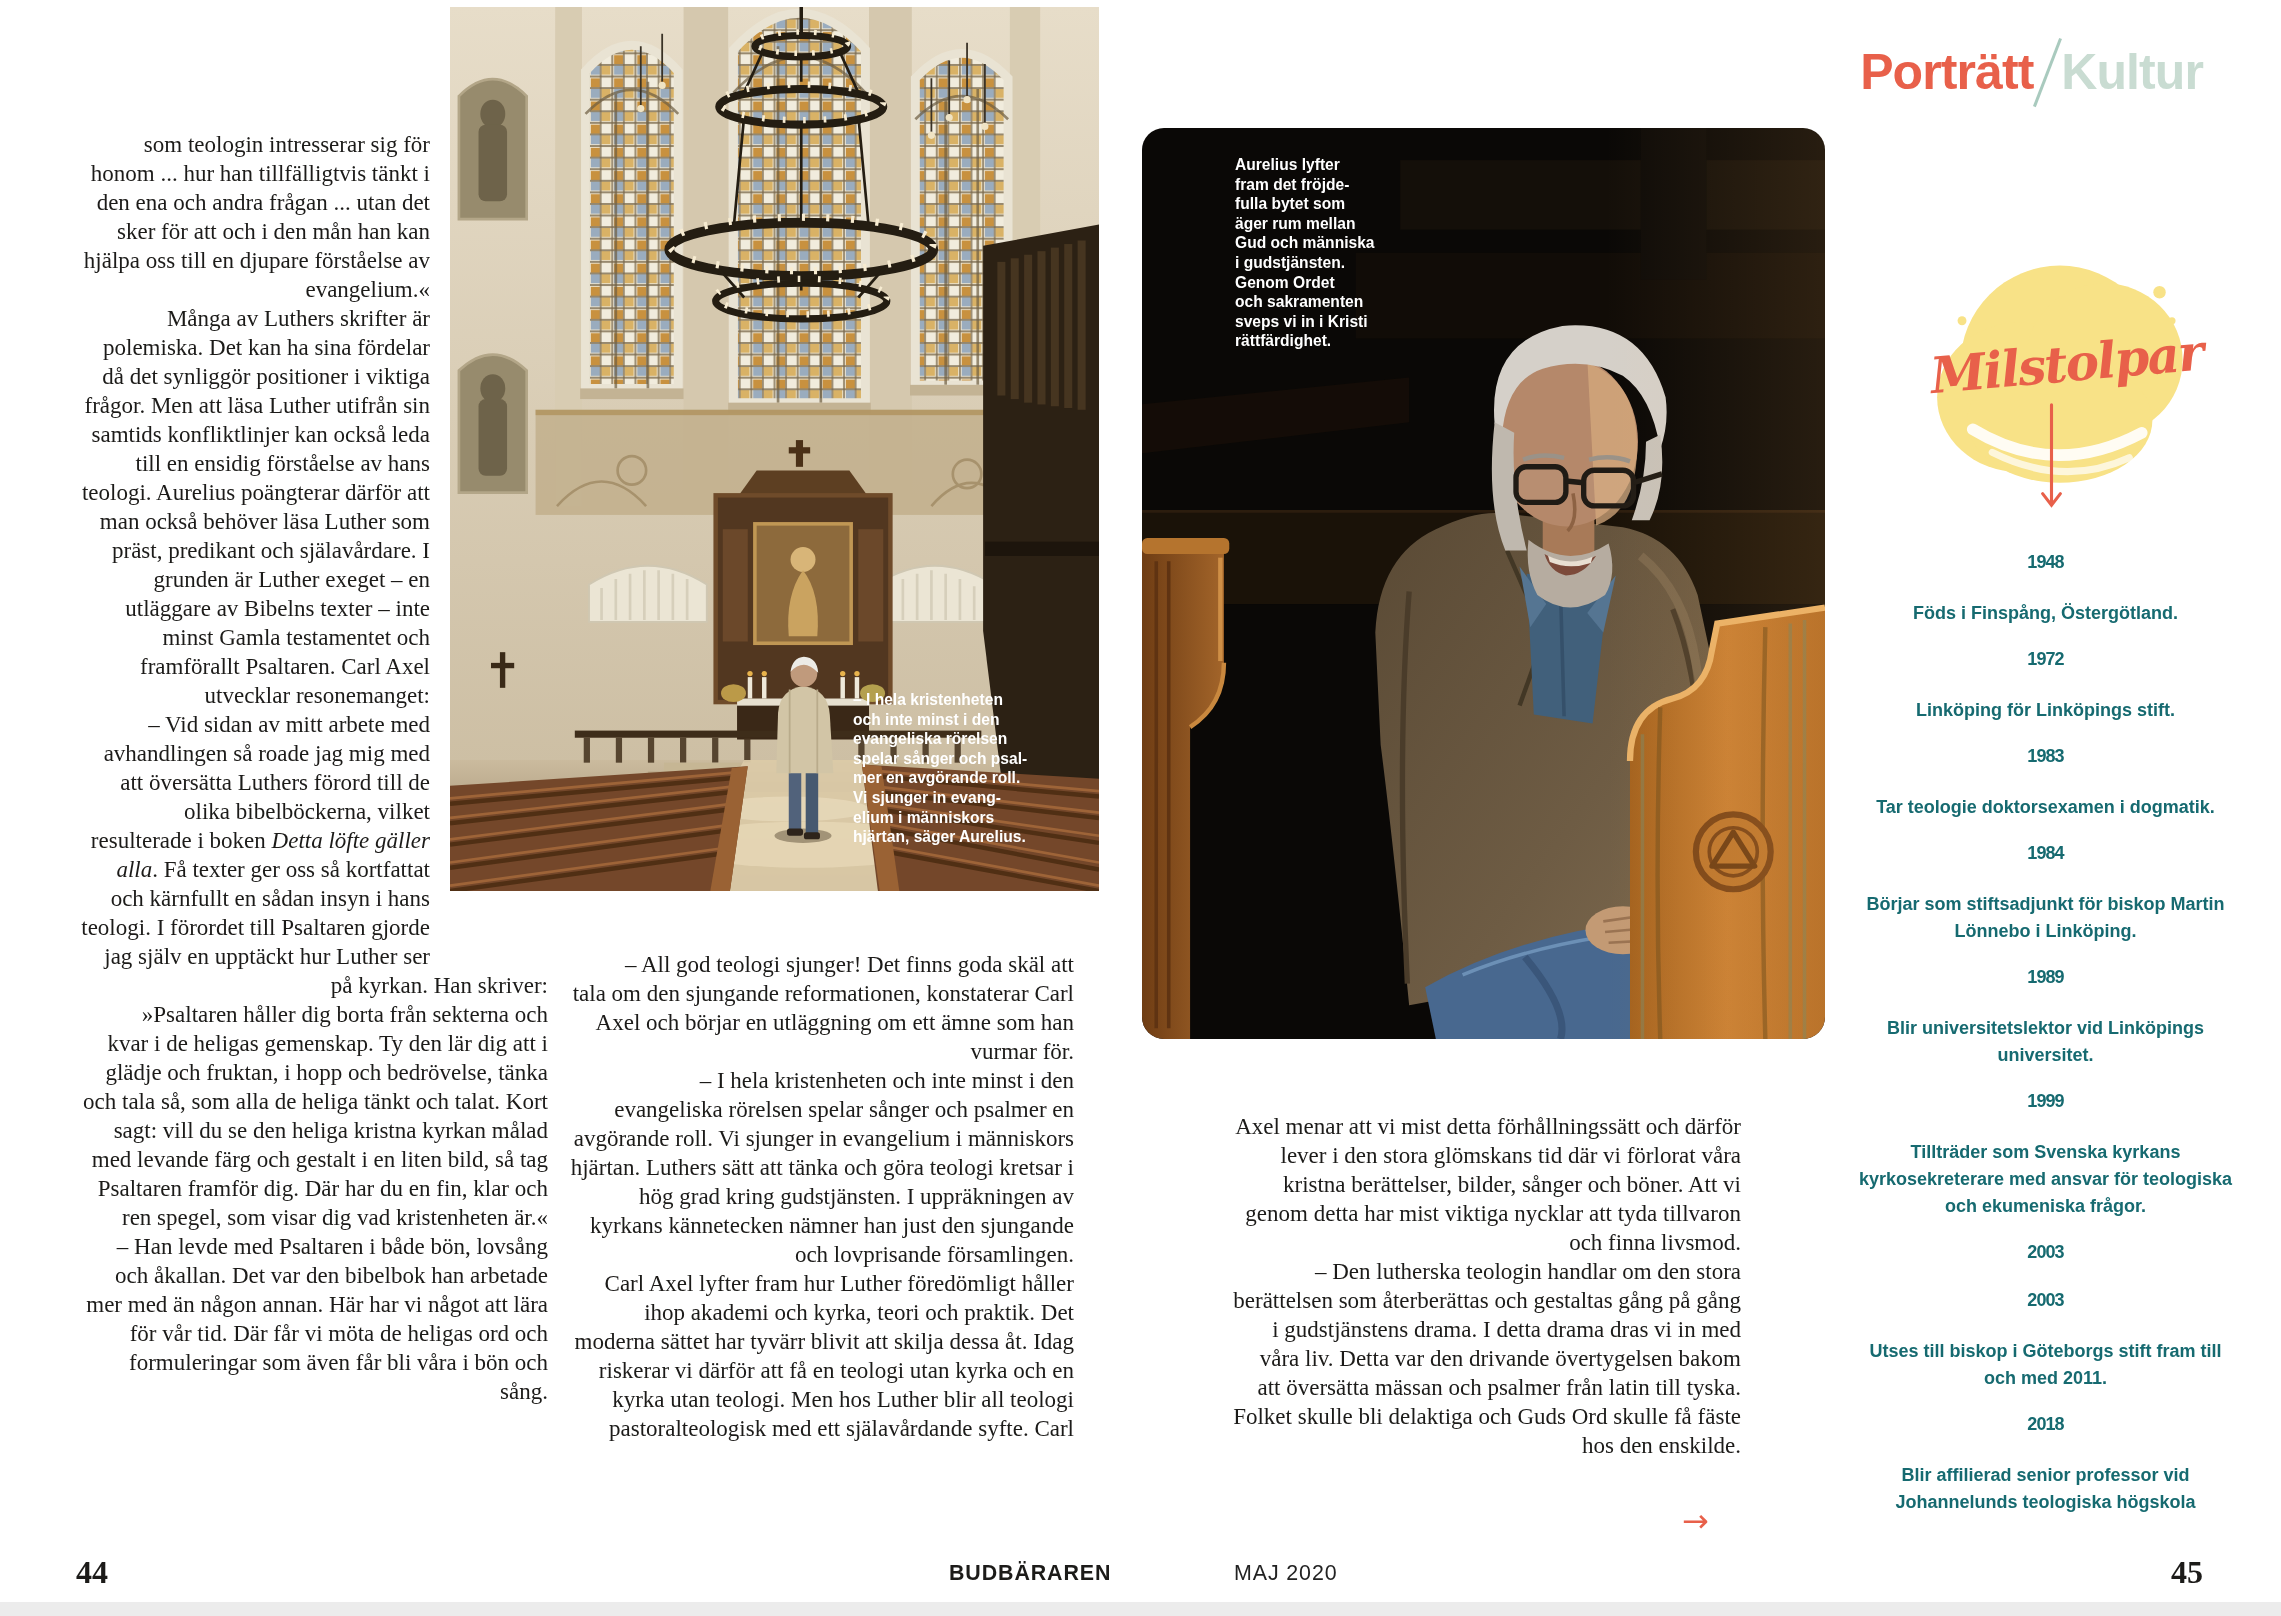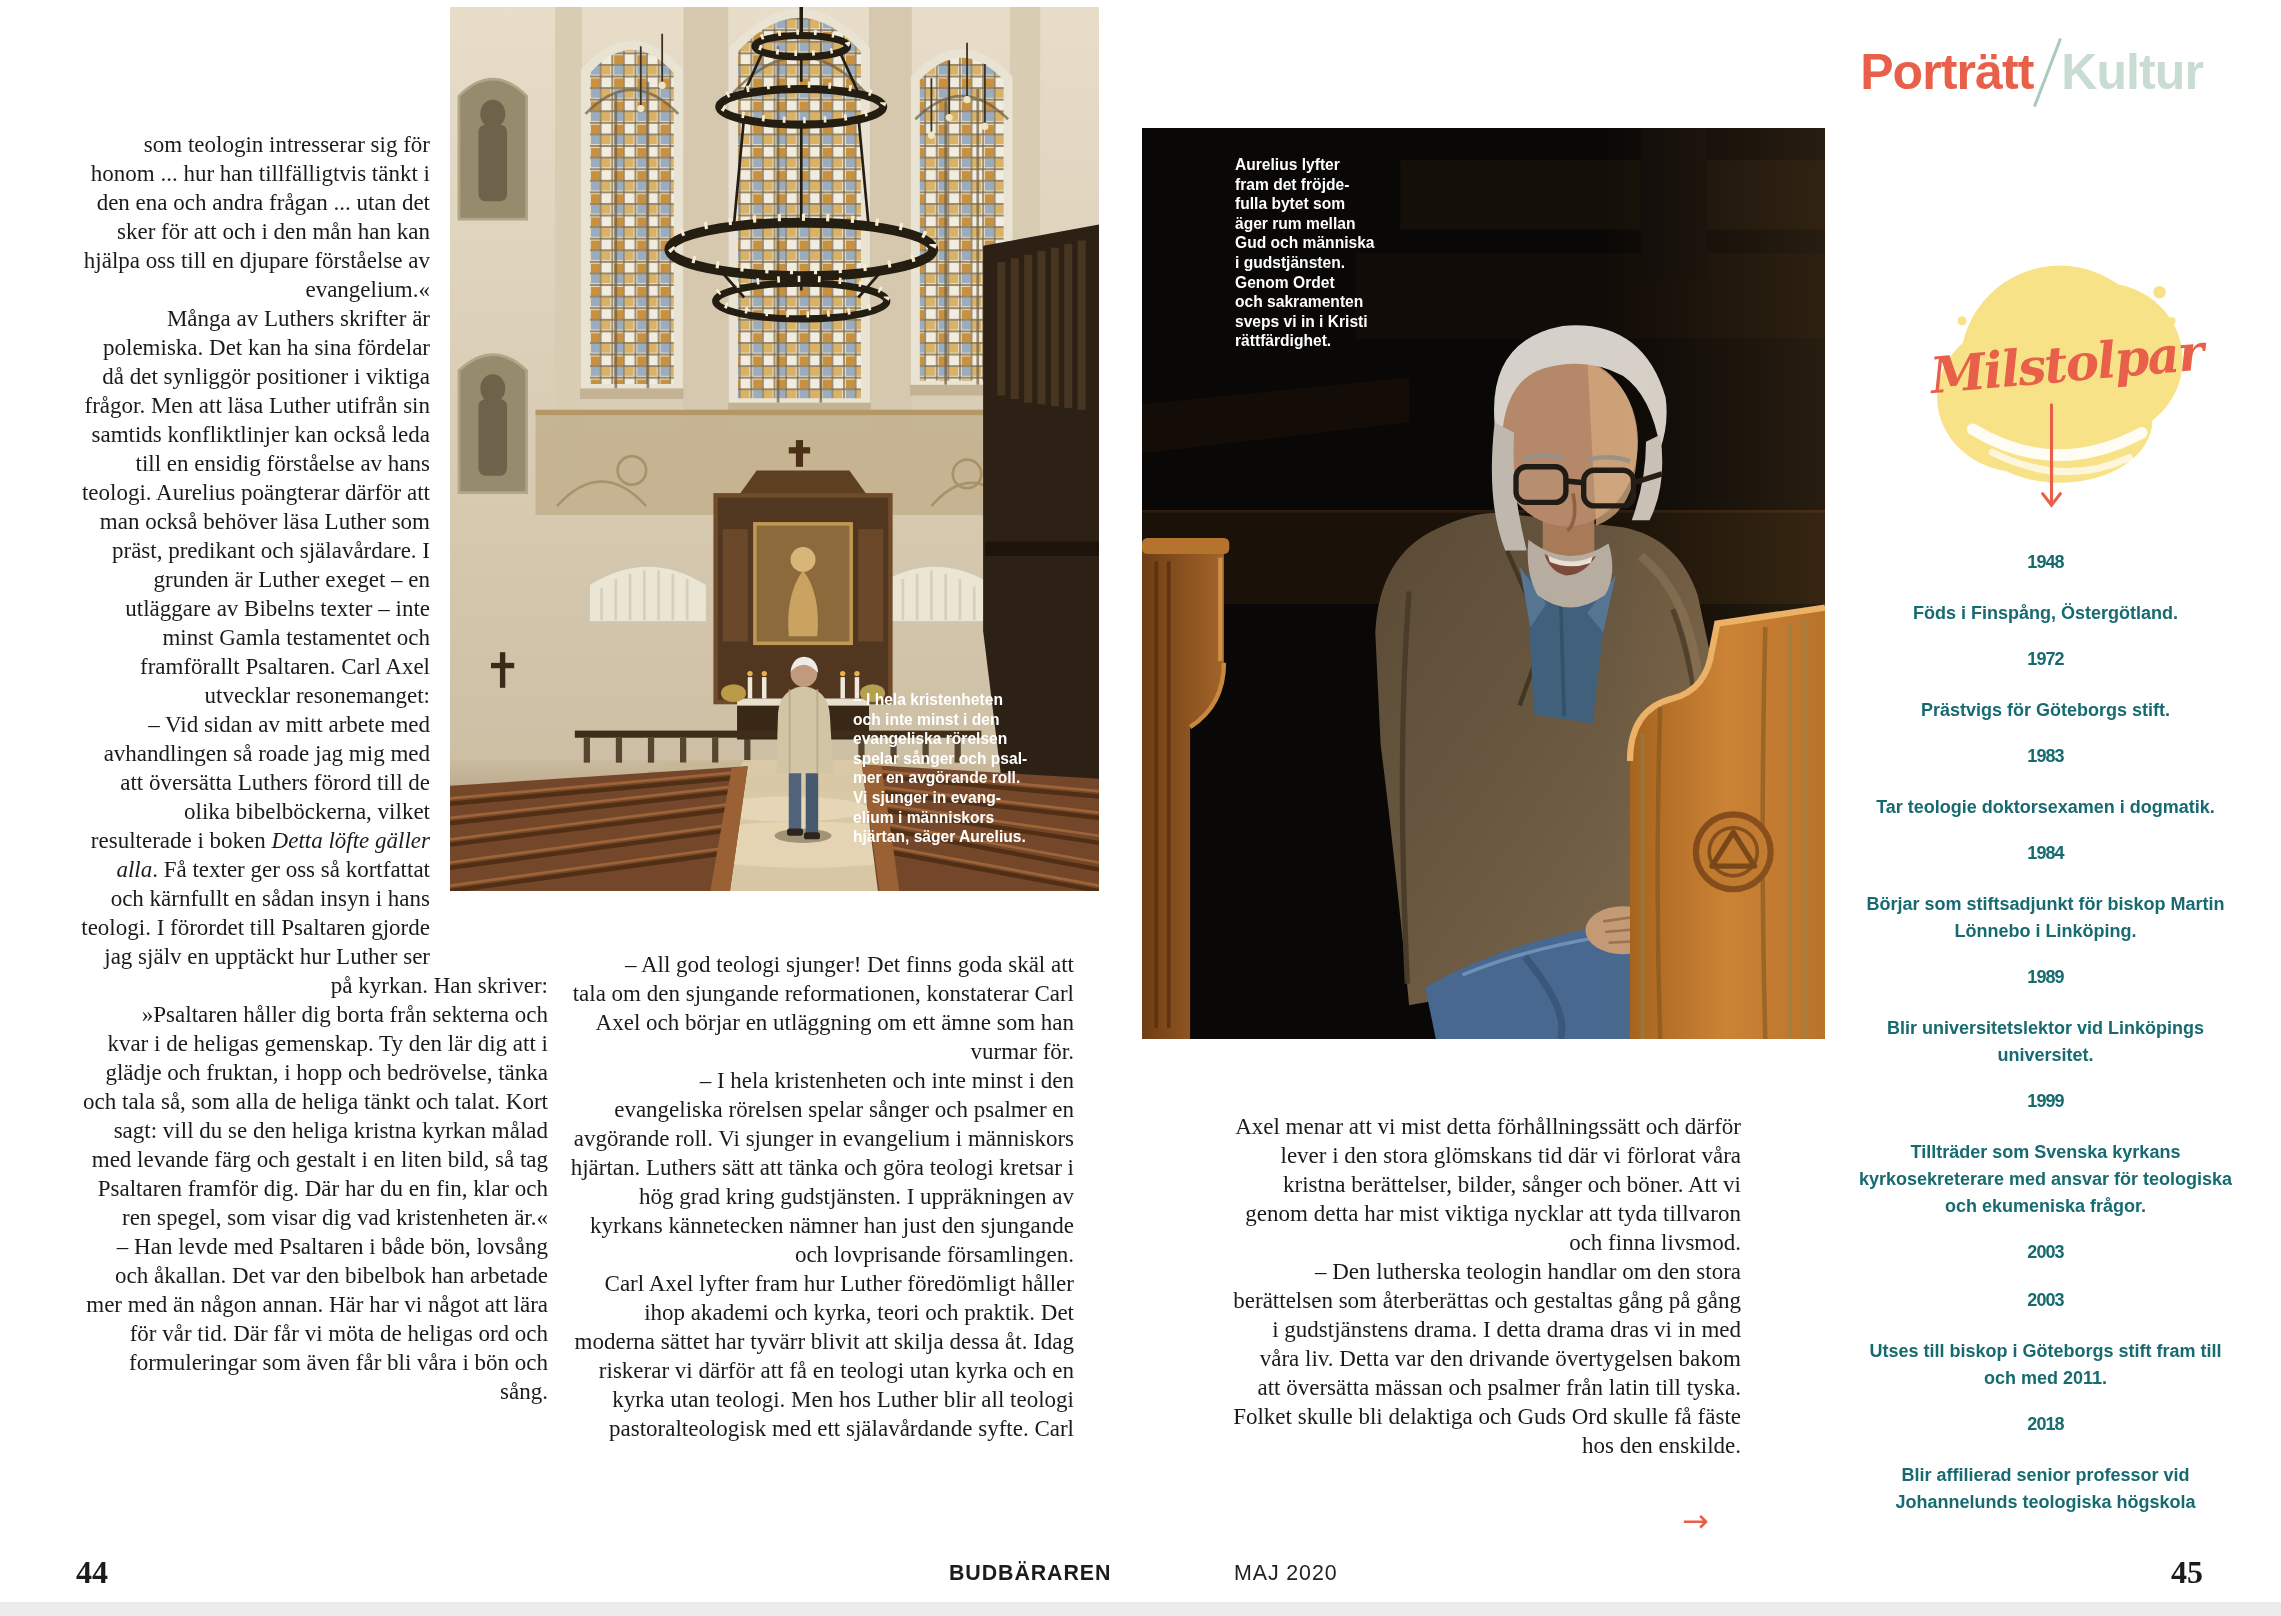--- a/index.html
+++ b/index.html
@@ -25,21 +25,21 @@
   .col-left{left:78px;top:130px;width:470px;}
   .wrap-spacer{float:right;width:118px;height:829px;}
   .col-mid{left:570px;top:950px;width:504px;}
   .col-right{left:1233px;top:1112px;width:508px;}
   .next-arrow{position:absolute;left:1682px;top:1502px;color:var(--coral);font-size:32px;font-family:"DejaVu Sans",sans-serif;}
 
   
   .photo{position:absolute;overflow:hidden;}
   .photo svg{display:block;width:100%;height:100%;}
   .photo-church{left:450px;top:7.1px;width:649px;height:884px;}
-  .photo-portrait{left:1142px;top:128px;width:683px;height:911px;}
+  .photo-portrait{left:1142px;top:128px;width:683px;height:911px;border-radius:22px;}
   .caption{position:absolute;color:#fff;font-family:"Liberation Sans",sans-serif;font-weight:bold;
            font-size:15.6px;line-height:19.6px;white-space:pre-line;}
   .cap-church{left:403px;top:683px;width:223px;}
   .cap-portrait{left:93px;top:27px;width:205px;}
 
   
   .sidebar{position:absolute;left:1854px;top:246px;width:383px;}
   .badge{position:absolute;left:76px;top:0;width:258px;height:258px;}
   .badge svg{position:absolute;inset:0;}
   .badge-label{position:absolute;left:0;right:0;top:89px;text-align:center;
@@ -410,21 +410,21 @@
     <svg class="badge-arrow" width="25" height="112" viewBox="0 0 28 126">
       <path d="M14,2 L14,112 M4,102 L14,115 L24,102" stroke="#E8604A" stroke-width="3.5" fill="none" stroke-linecap="round"></path>
     </svg>
     <div class="milestones">
         <div class="milestone">
           <div class="m-year">1948</div>
           <div class="m-text">Föds i Finspång, Östergötland.</div>
         </div>
         <div class="milestone">
           <div class="m-year">1972</div>
-          <div class="m-text">Prästvigs för Göteborgs stift.</div>
+          <div class="m-text">Linköping för Linköpings stift.</div>
         </div>
         <div class="milestone">
           <div class="m-year">1983</div>
           <div class="m-text">Tar teologie doktorsexamen i dogmatik.</div>
         </div>
         <div class="milestone">
           <div class="m-year">1984</div>
           <div class="m-text">Börjar som stiftsadjunkt för biskop Martin Lönnebo i Linköping.</div>
         </div>
         <div class="milestone">

